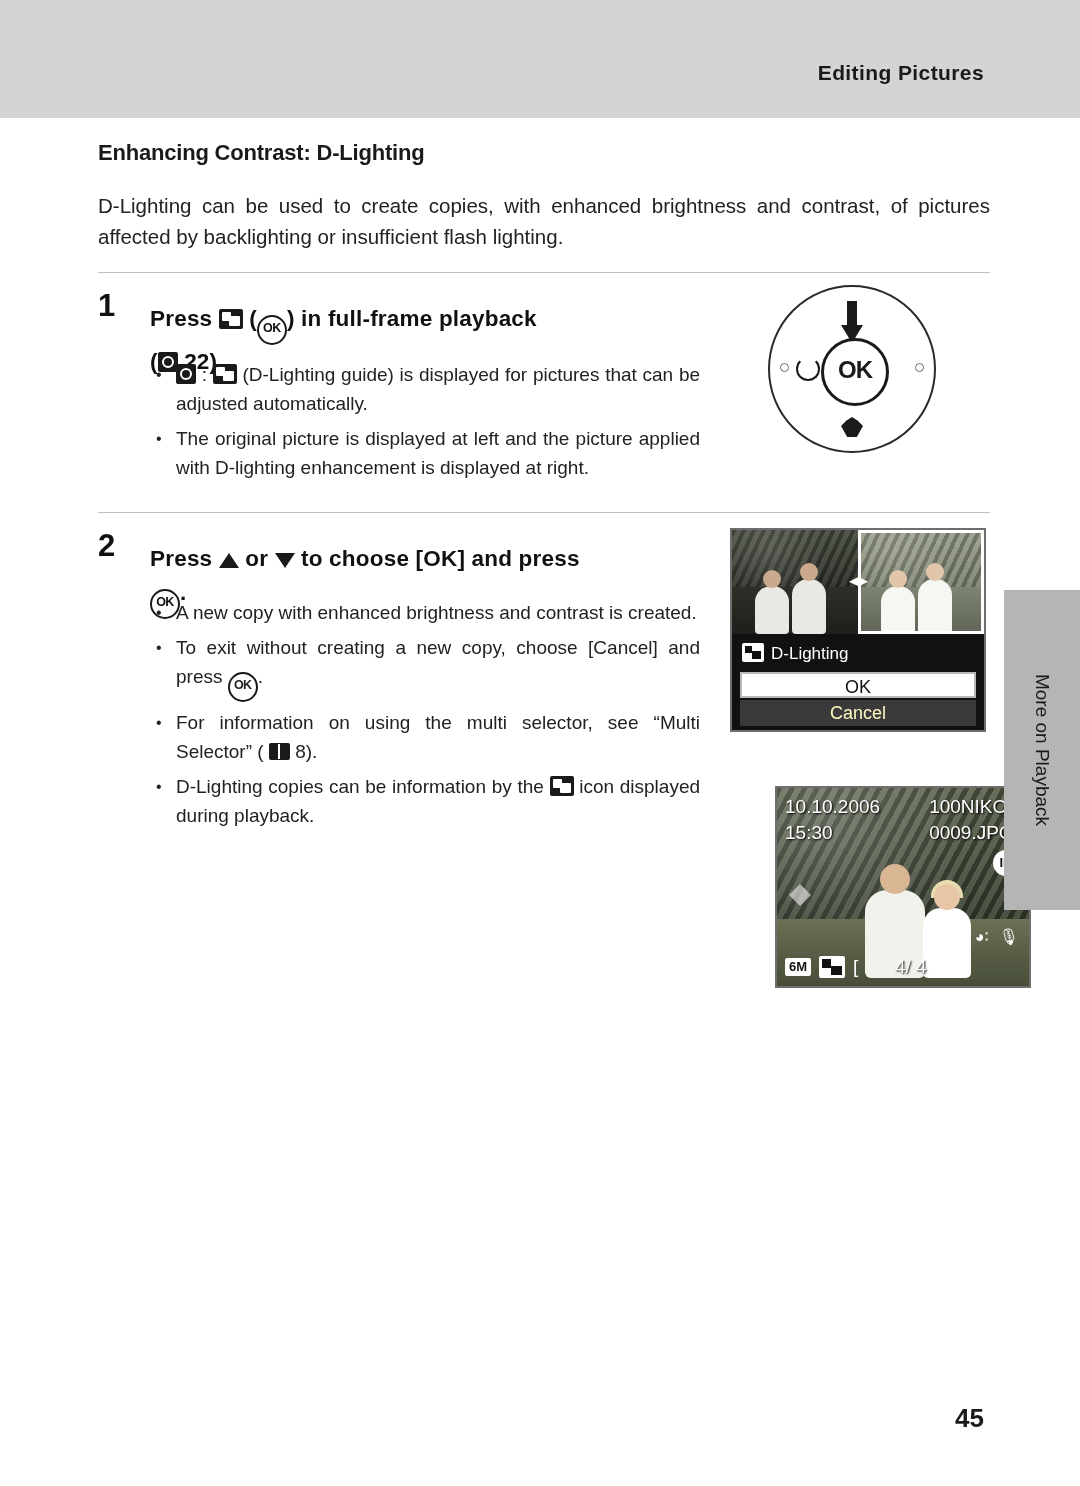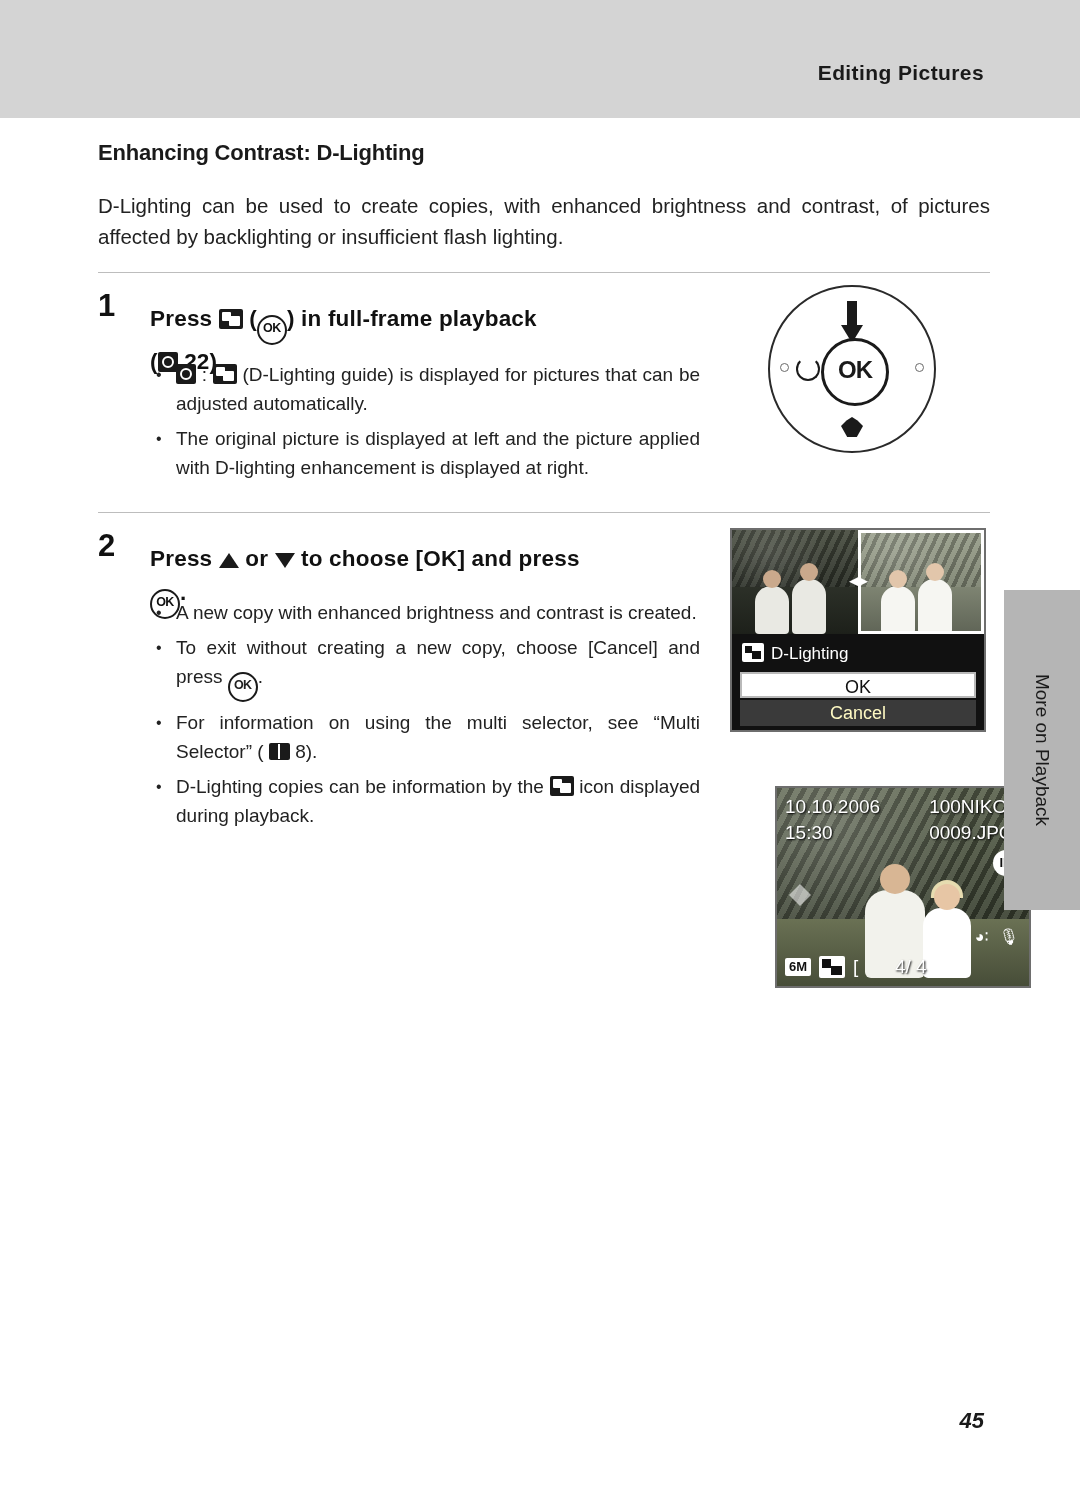--- a/index.html
+++ b/index.html
@@ -521,23 +521,22 @@
     transform: translate(-50%, -50%) rotate(90deg);
     white-space: nowrap;
     font-size: 19px;
     color: #1a1a1a;
   }
 
   .page-num {
     position: absolute;
     right: 96px;
     bottom: 52px;
-    font-size: 22px;
-    font-weight: bold;
-    font-style: italic;
+    font-size: 26px;
+    font-weight: bold;
   }
 </style>
 </head>
 <body>
 
 <div class="header-band">
   <div class="header-title">Editing Pictures</div>
 </div>
 
 <div class="page-title">Enhancing Contrast: D-Lighting</div>

